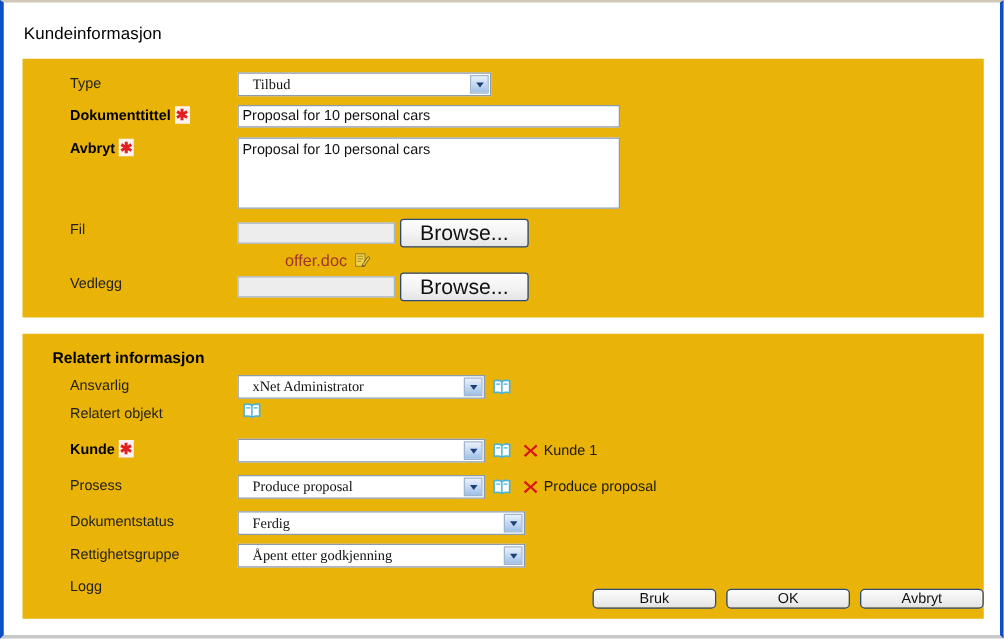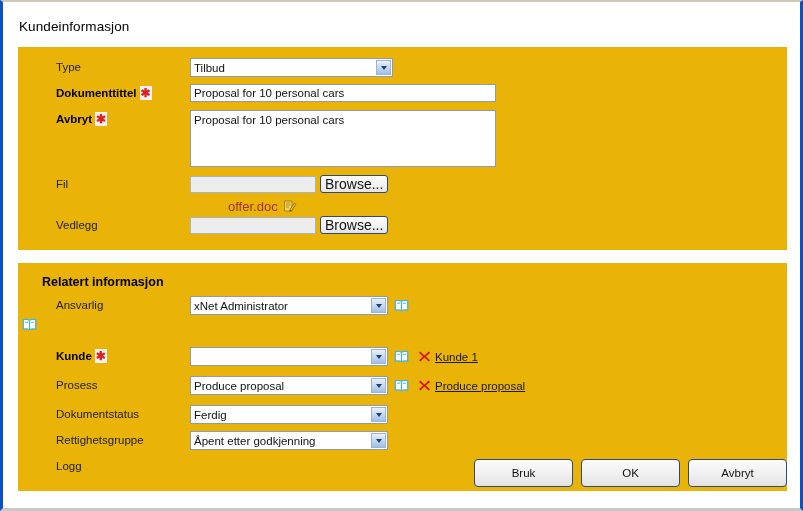--- a/index.html
+++ b/index.html
@@ -94,28 +94,28 @@
     padding: 0 1px;
     line-height: 1;
   }
   .ctl {
     display: flex;
     align-items: center;
   }
 
   
   select.combo {
-    font-family: Liberation Sans, sans-serif;
+    font-family: Liberation Serif, serif;
     font-size: 11.5px;
     color: #111;
     height: 19px;
     box-sizing: border-box;
     border: 1px solid #8c9cb0;
     background: #ffffff;
-    padding: 1px 2px 1px 3px;
+    padding: 1px 2px 1px 11px;
     -webkit-appearance: none;
     -moz-appearance: none;
     appearance: none;
     line-height: 17px;
   }
   .combo-wrap {
     position: relative;
     display: inline-block;
   }
   .combo-wrap .arrow {
@@ -134,21 +134,21 @@
   }
   .combo-wrap .arrow::after {
     content: "";
     width: 0; height: 0;
     border-left: 3.5px solid transparent;
     border-right: 3.5px solid transparent;
     border-top: 4px solid #1d3f77;
   }
   .w-type { width: 203px; }
   .w-rel  { width: 198px; }
-  .w-bot  { width: 198px; }
+  .w-bot  { width: 230px; }
 
   input.txt {
     font-family: "Liberation Sans", sans-serif;
     font-size: 11.5px;
     color: #111;
     height: 18px;
     box-sizing: border-box;
     border: 1px solid #8c9cb0;
     background: #ffffff;
     padding: 1px 3px;
@@ -175,27 +175,27 @@
     font-size: 11.5px;
     width: 126px;
     height: 17px;
     box-sizing: border-box;
     border: 1px solid #a9b4c2;
     background: #ededed;
     padding: 1px 3px;
   }
   .browse-btn {
     font-family: "Liberation Sans", sans-serif;
-    font-size: 14px;
+    font-size: 17px;
     color: #111;
     background: linear-gradient(to bottom, #fdfdfd 0%, #f1f1f1 60%, #e4e4e4 100%);
     border: 1px solid #2b4a7e;
     border-radius: 3px;
-    height: 18px;
-    padding: 0 4px;
+    height: 23px;
+    padding: 0 15px;
     margin-left: 4px;
     line-height: 16px;
     cursor: pointer;
   }
 
   
   .filelink-row {
     display: flex;
     align-items: center;
     margin: 2px 0 2px 210px;
@@ -221,37 +221,36 @@
   .x-icon {
     margin-left: 9px;
     display: inline-block;
     line-height: 0;
     cursor: pointer;
   }
   .side-text {
     margin-left: 4px;
     font-size: 11.5px;
     color: #1a1a1a;
-    text-decoration: underline;
   }
 
   
   .footer {
     position: absolute;
     right: 13px;
     bottom: 21px;
     display: flex;
     gap: 8px;
   }
   .fbtn {
     font-family: "Liberation Sans", sans-serif;
     font-size: 11.5px;
     color: #111;
     width: 99px;
-    height: 28px;
+    height: 16px;
     background: linear-gradient(to bottom, #fbfbfb 0%, #f0f0f0 55%, #e2e2e2 100%);
     border: 1px solid #2b4a7e;
     border-radius: 4px;
     cursor: pointer;
   }
   .spacer-sm { height: 7px; }
   .spacer-xs { height: 4px; }
 </style>
 </head>
 <body>
@@ -349,20 +348,21 @@
               <path d="M7.5 2.3 C6 1.2 3.5 1.2 1.3 1.6 L1.3 11.1 C3.5 10.7 6 10.7 7.5 11.8 C9 10.7 11.5 10.7 13.7 11.1 L13.7 1.6 C11.5 1.2 9 1.2 7.5 2.3 Z" fill="#ffffff" stroke="#4ab4d8" stroke-width="1.3"></path>
               <line x1="7.5" y1="2.4" x2="7.5" y2="11.6" stroke="#4ab4d8" stroke-width="1.2"></line>
               <line x1="3" y1="4.3" x2="6.2" y2="4.3" stroke="#4ab4d8" stroke-width="0.9"></line>
               <line x1="8.8" y1="4.3" x2="12" y2="4.3" stroke="#4ab4d8" stroke-width="0.9"></line>
             </svg>
           </span>
         </div>
       </div>
 
       <div class="row">
+        <div class="lbl">Relatert objekt</div>
         <div class="ctl">
           <span class="book-icon" style="margin-left:4px">
             <svg width="15" height="13" viewBox="0 0 15 13">
               <path d="M7.5 2.3 C6 1.2 3.5 1.2 1.3 1.6 L1.3 11.1 C3.5 10.7 6 10.7 7.5 11.8 C9 10.7 11.5 10.7 13.7 11.1 L13.7 1.6 C11.5 1.2 9 1.2 7.5 2.3 Z" fill="#ffffff" stroke="#4ab4d8" stroke-width="1.3"></path>
               <line x1="7.5" y1="2.4" x2="7.5" y2="11.6" stroke="#4ab4d8" stroke-width="1.2"></line>
               <line x1="3" y1="4.3" x2="6.2" y2="4.3" stroke="#4ab4d8" stroke-width="0.9"></line>
               <line x1="8.8" y1="4.3" x2="12" y2="4.3" stroke="#4ab4d8" stroke-width="0.9"></line>
             </svg>
           </span>
         </div>

